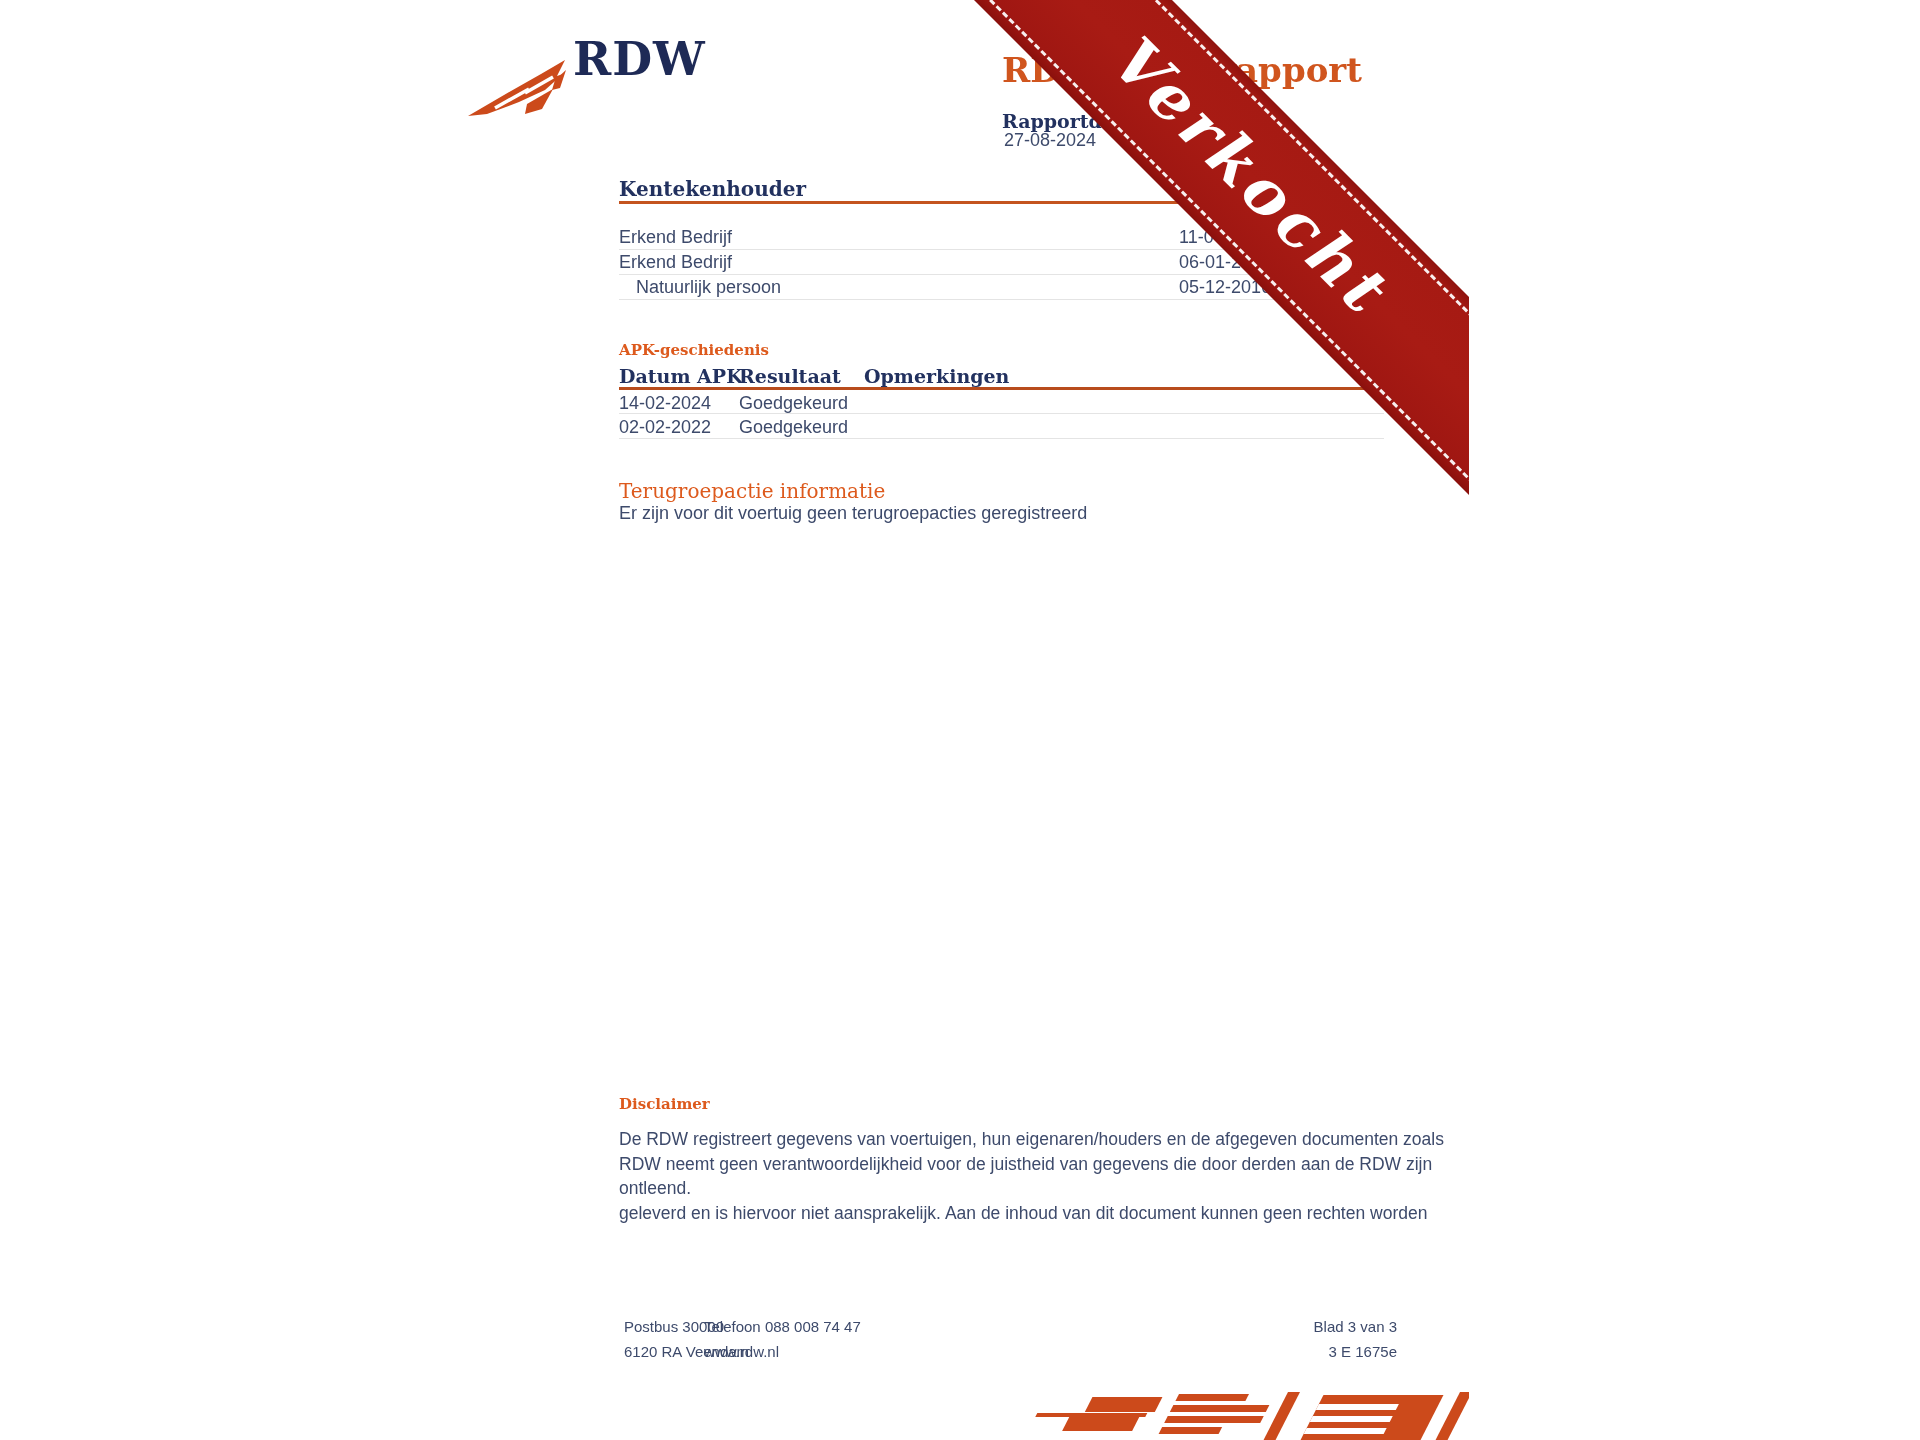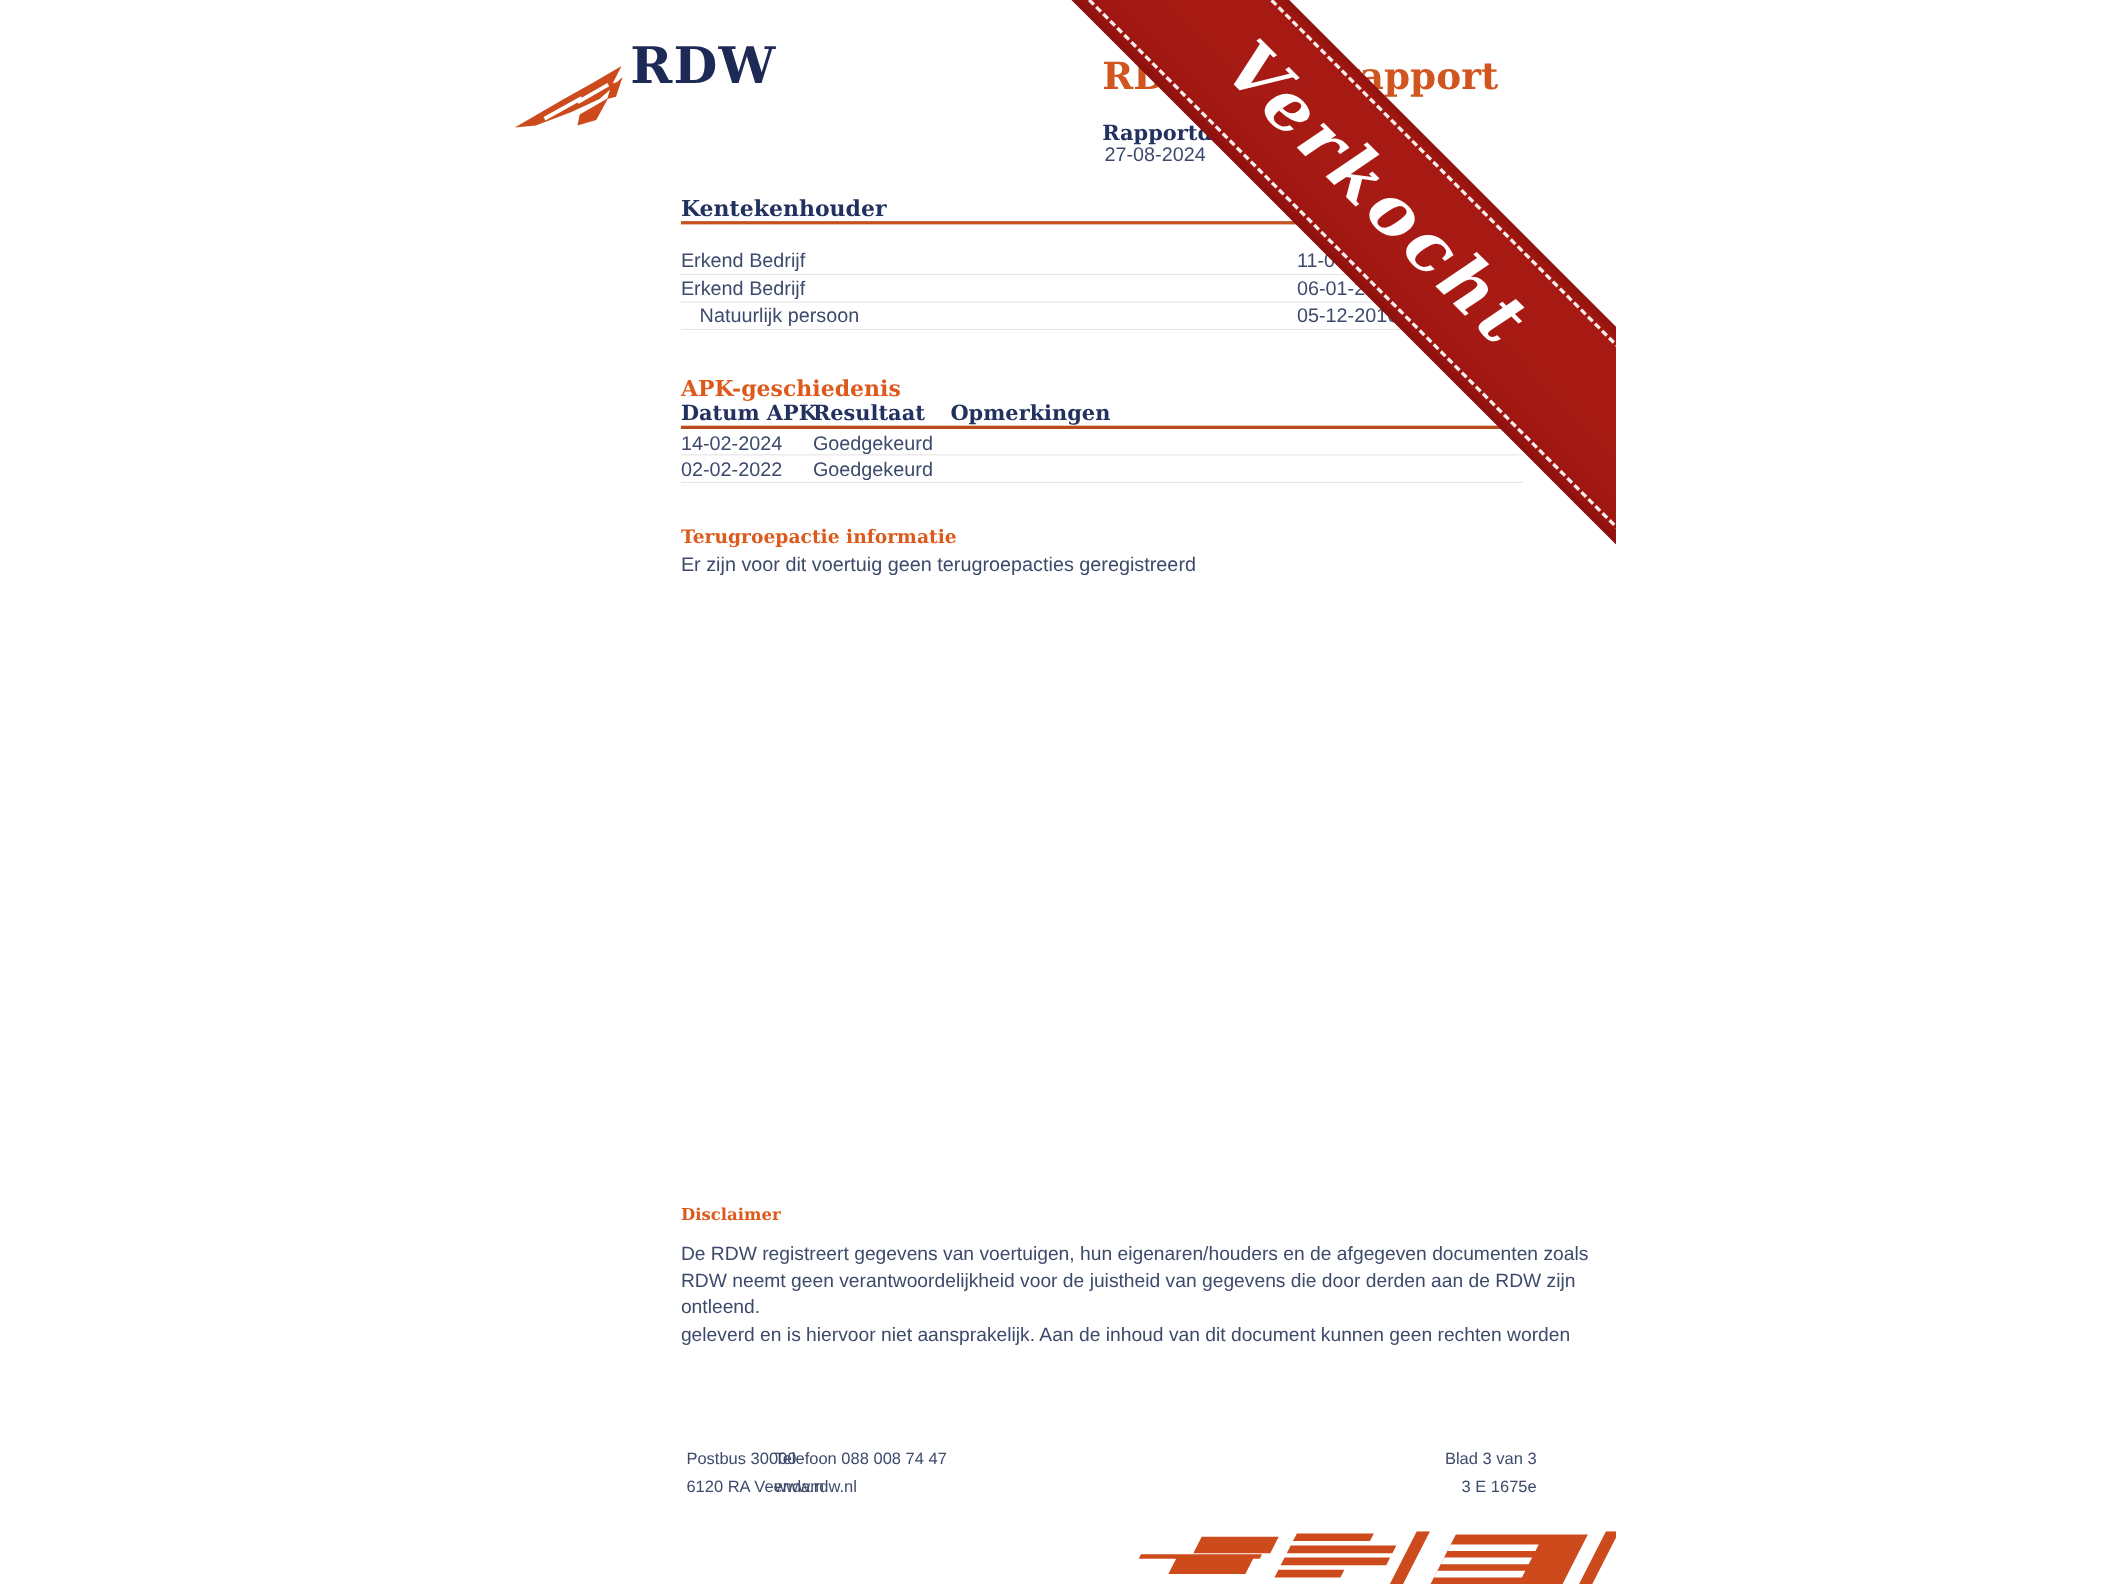--- a/index.html
+++ b/index.html
@@ -25,32 +25,32 @@
   #report-date-value{left:553px;top:130px;font-size:18px;}
 
   
   #kh-heading{left:168px;top:177px;font-size:20px;font-weight:bold;}
   #kh-rule{left:168px;top:201px;width:730px;height:3px;background:#c4541f;}
   .kh-type{left:168px;font-size:18px;}
   .kh-date{left:728px;font-size:18px;white-space:nowrap;}
   .row-sep{left:168px;width:765px;height:1px;background:#e4e4e4;}
 
   
-  #apk-heading{left:168px;top:341px;font-size:20px;font-weight:bold;}
+  #apk-heading{left:168px;top:341px;font-size:15px;font-weight:bold;}
   .apk-col{top:365px;font-size:19px;font-weight:bold;white-space:nowrap;}
   #apk-col-datum{left:168px;}
   #apk-col-resultaat{left:288px;}
   #apk-col-opmerkingen{left:413px;}
   #apk-rule{left:168px;top:387px;width:765px;height:3px;background:#b84c1c;}
   .apk-datum{left:168px;font-size:18px;}
   .apk-resultaat{left:288px;font-size:18px;}
   .apk-opmerking{left:413px;font-size:18px;}
 
   
-  #tr-heading{left:168px;top:479px;font-size:17px;font-weight:bold;}
+  #tr-heading{left:168px;top:479px;font-size:20px;font-weight:normal;}
   #tr-text{left:168px;top:503px;font-size:18px;text-align:right;}
 
   
   #disc-heading{left:168px;top:1095px;font-size:15px;font-weight:bold;}
   #disc-par{left:168px;top:1127px;font-size:17.5px;line-height:24.5px;}
   #disc-par div{white-space:nowrap;}
 
   
   .foot{font-size:15px;white-space:nowrap;}
   #f-postbus{left:173px;top:1318px;}

